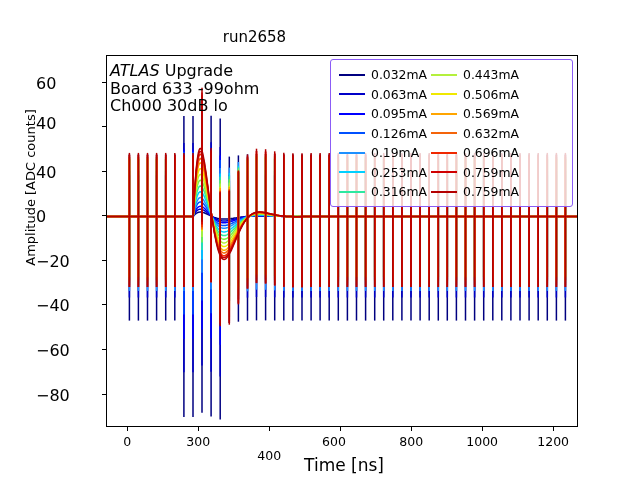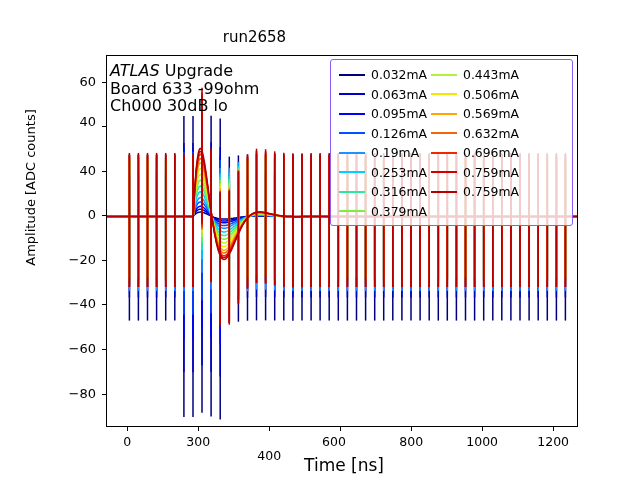--- a/index.html
+++ b/index.html
@@ -6,21 +6,21 @@
   body{width:640px;height:480px;background:#ffffff;
        font-family:"DejaVu Sans","Liberation Sans",sans-serif;overflow:hidden;}
   #fig{position:relative;width:640px;height:480px;}
   #title{position:absolute;left:0;top:28px;width:509px;text-align:center;
          font-size:15px;color:#000;}
   
   #axes{position:absolute;left:106px;top:55px;width:472px;height:372px;
         border:1.05px solid #000;box-sizing:border-box;overflow:hidden;background:#fff;}
   #plotsvg{position:absolute;left:0;top:0;}
   
-  .ytlab{position:absolute;text-align:right;width:60px;font-size:13px;color:#000;}
+  .ytlab{position:absolute;text-align:left;width:60px;font-size:16px;color:#000;}
   .xtlab{position:absolute;text-align:center;width:70px;font-size:12.5px;color:#000;}
   .ytick{position:absolute;width:4px;height:1px;background:#000;}
   .xtick{position:absolute;height:4px;width:1px;background:#000;}
   #ylabel{position:absolute;left:-160px;top:180px;width:380px;text-align:center;
           font-size:13px;color:#000;transform:rotate(-90deg);}
   #xlabel{position:absolute;left:0;top:455px;width:640px;text-align:center;
           font-size:17px;color:#000;margin-left:24px;}
   
   #annot{position:absolute;left:110px;top:62px;font-size:16px;color:#000;
          line-height:17.5px;z-index:6;}
@@ -895,24 +895,20 @@
             <span class="lgtext">0.19mA</span>
           </div>
           <div class="lgitem">
             <span class="lgline" style="border-top-color: rgb(0, 208, 255);"></span>
             <span class="lgtext">0.253mA</span>
           </div>
           <div class="lgitem">
             <span class="lgline" style="border-top-color: rgb(46, 232, 160);"></span>
             <span class="lgtext">0.316mA</span>
           </div>
-          <div class="lgitem">
-            <span class="lgline" style="border-top-color: rgb(124, 240, 64);"></span>
-            <span class="lgtext">0.379mA</span>
-          </div>
         </div>
       <div class="col" id="lgcol2">
           <div class="lgitem">
             <span class="lgline" style="border-top-color: rgb(180, 240, 60);"></span>
             <span class="lgtext">0.443mA</span>
           </div>
           <div class="lgitem">
             <span class="lgline" style="border-top-color: rgb(240, 232, 0);"></span>
             <span class="lgtext">0.506mA</span>
           </div>

